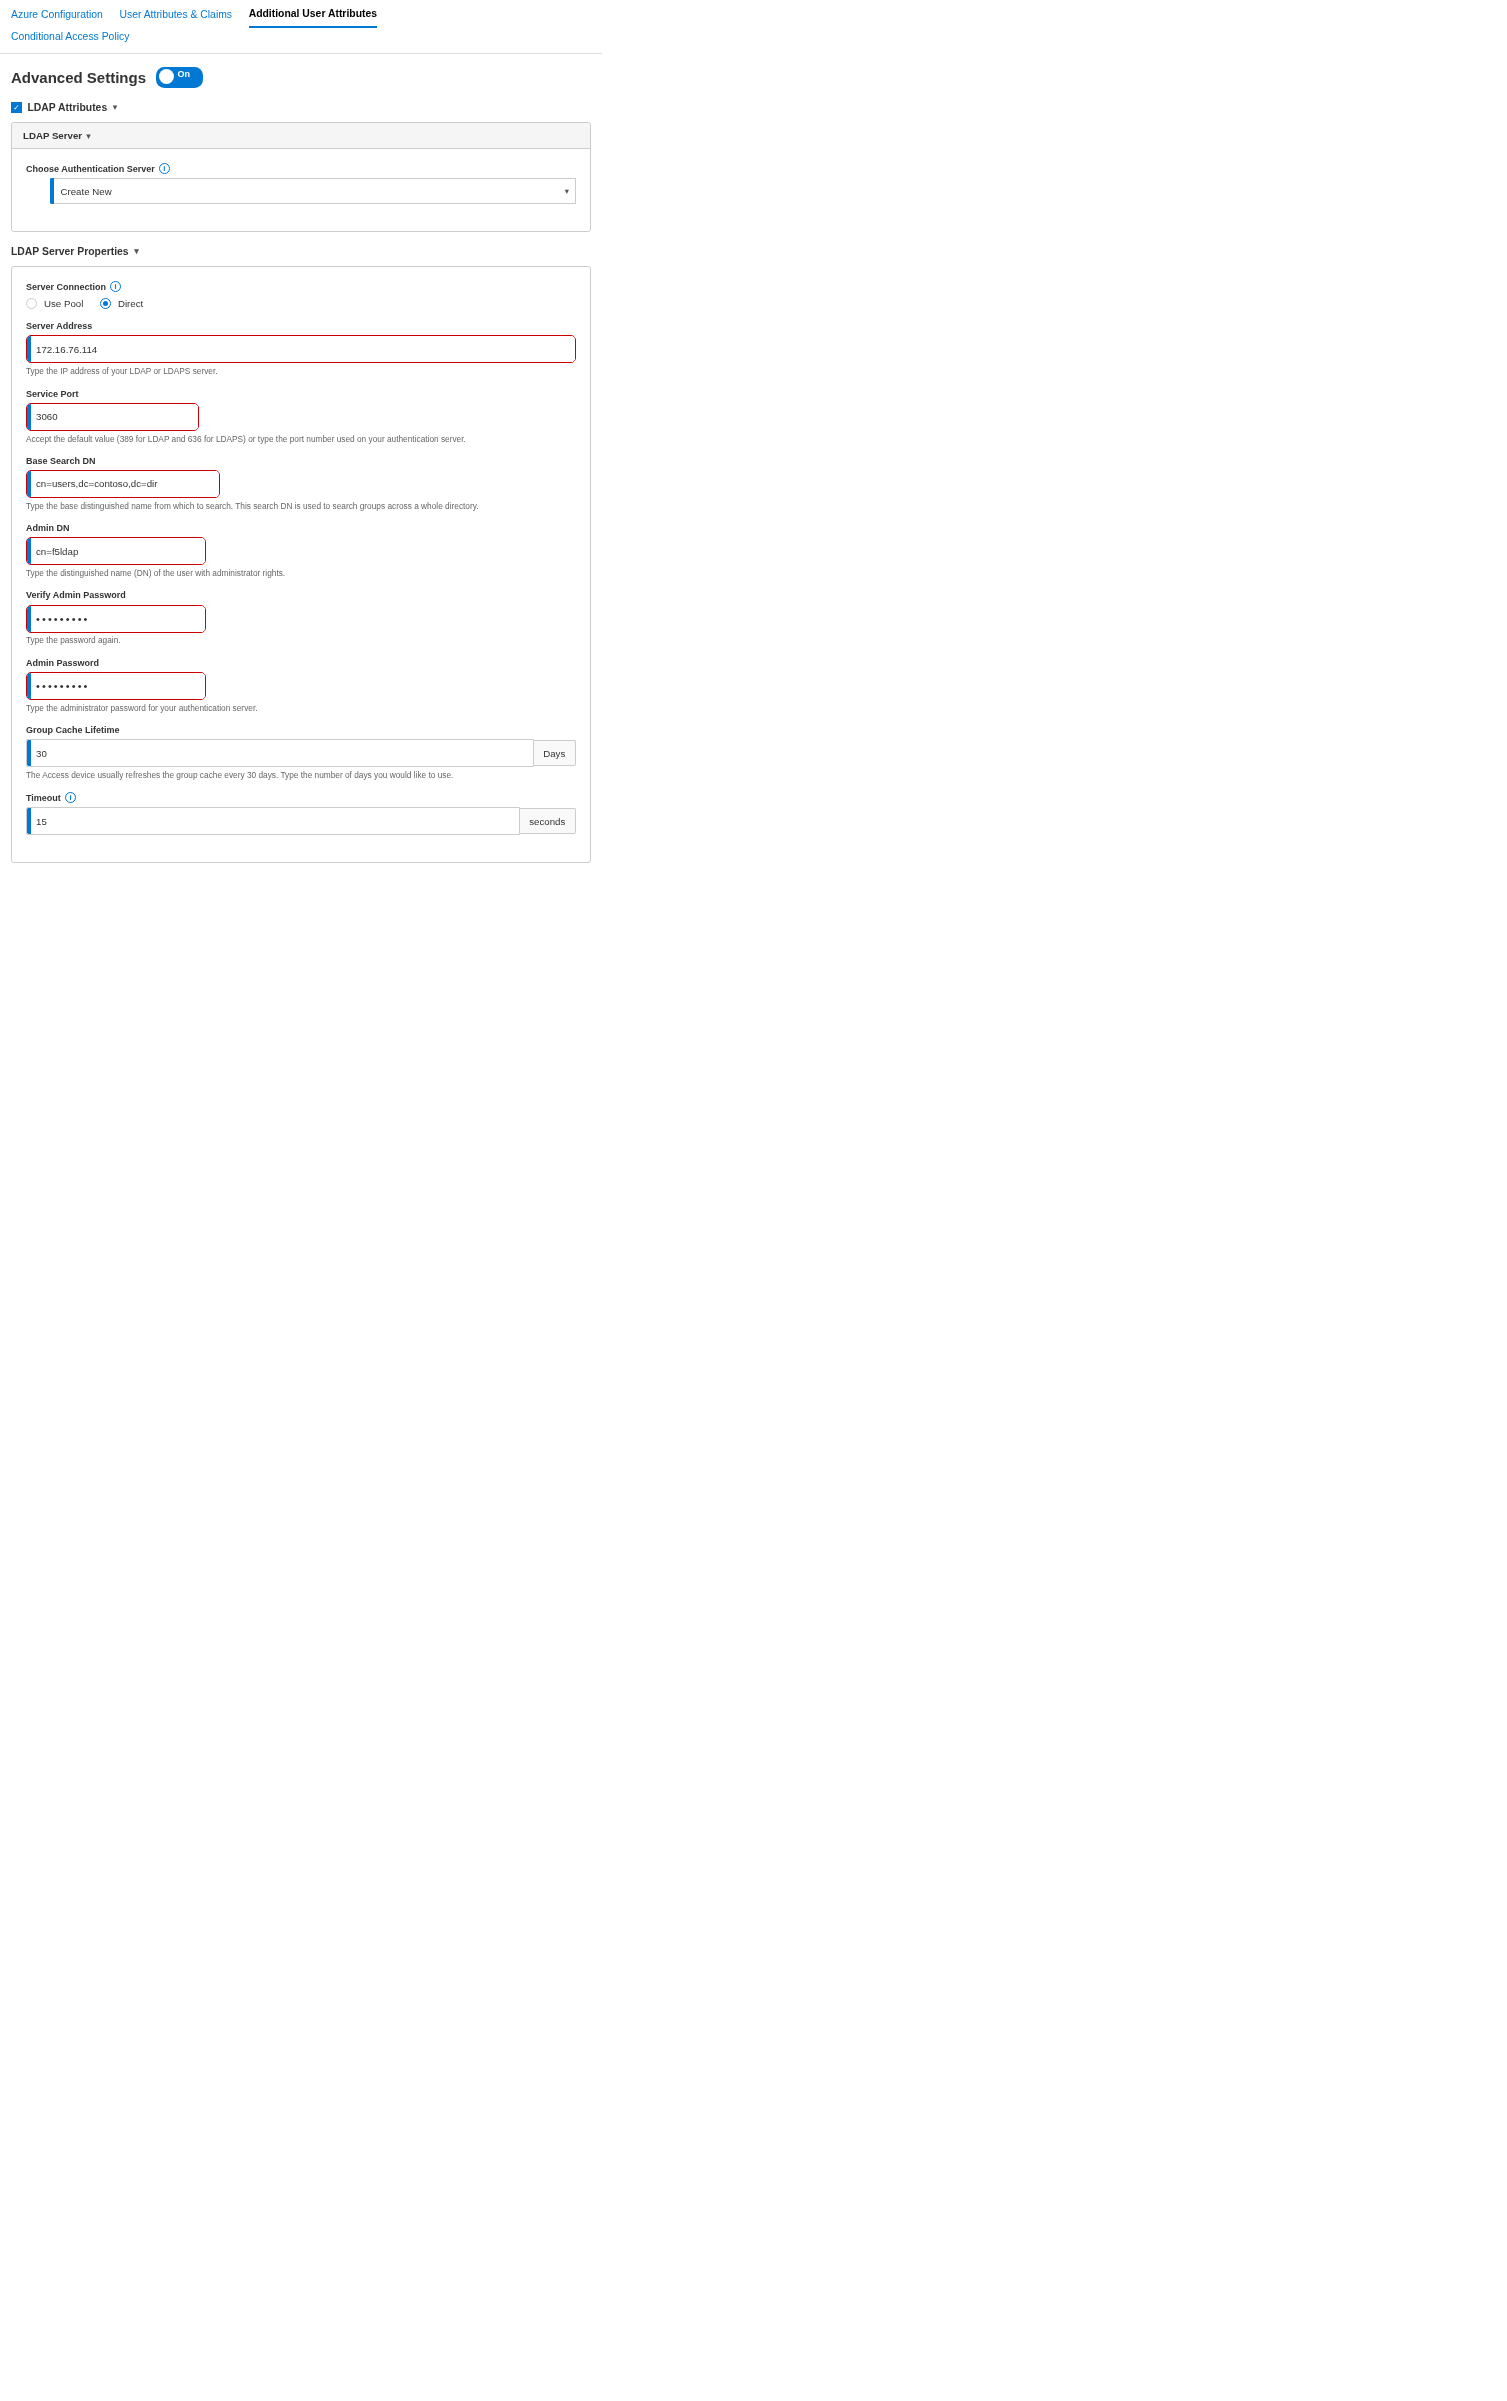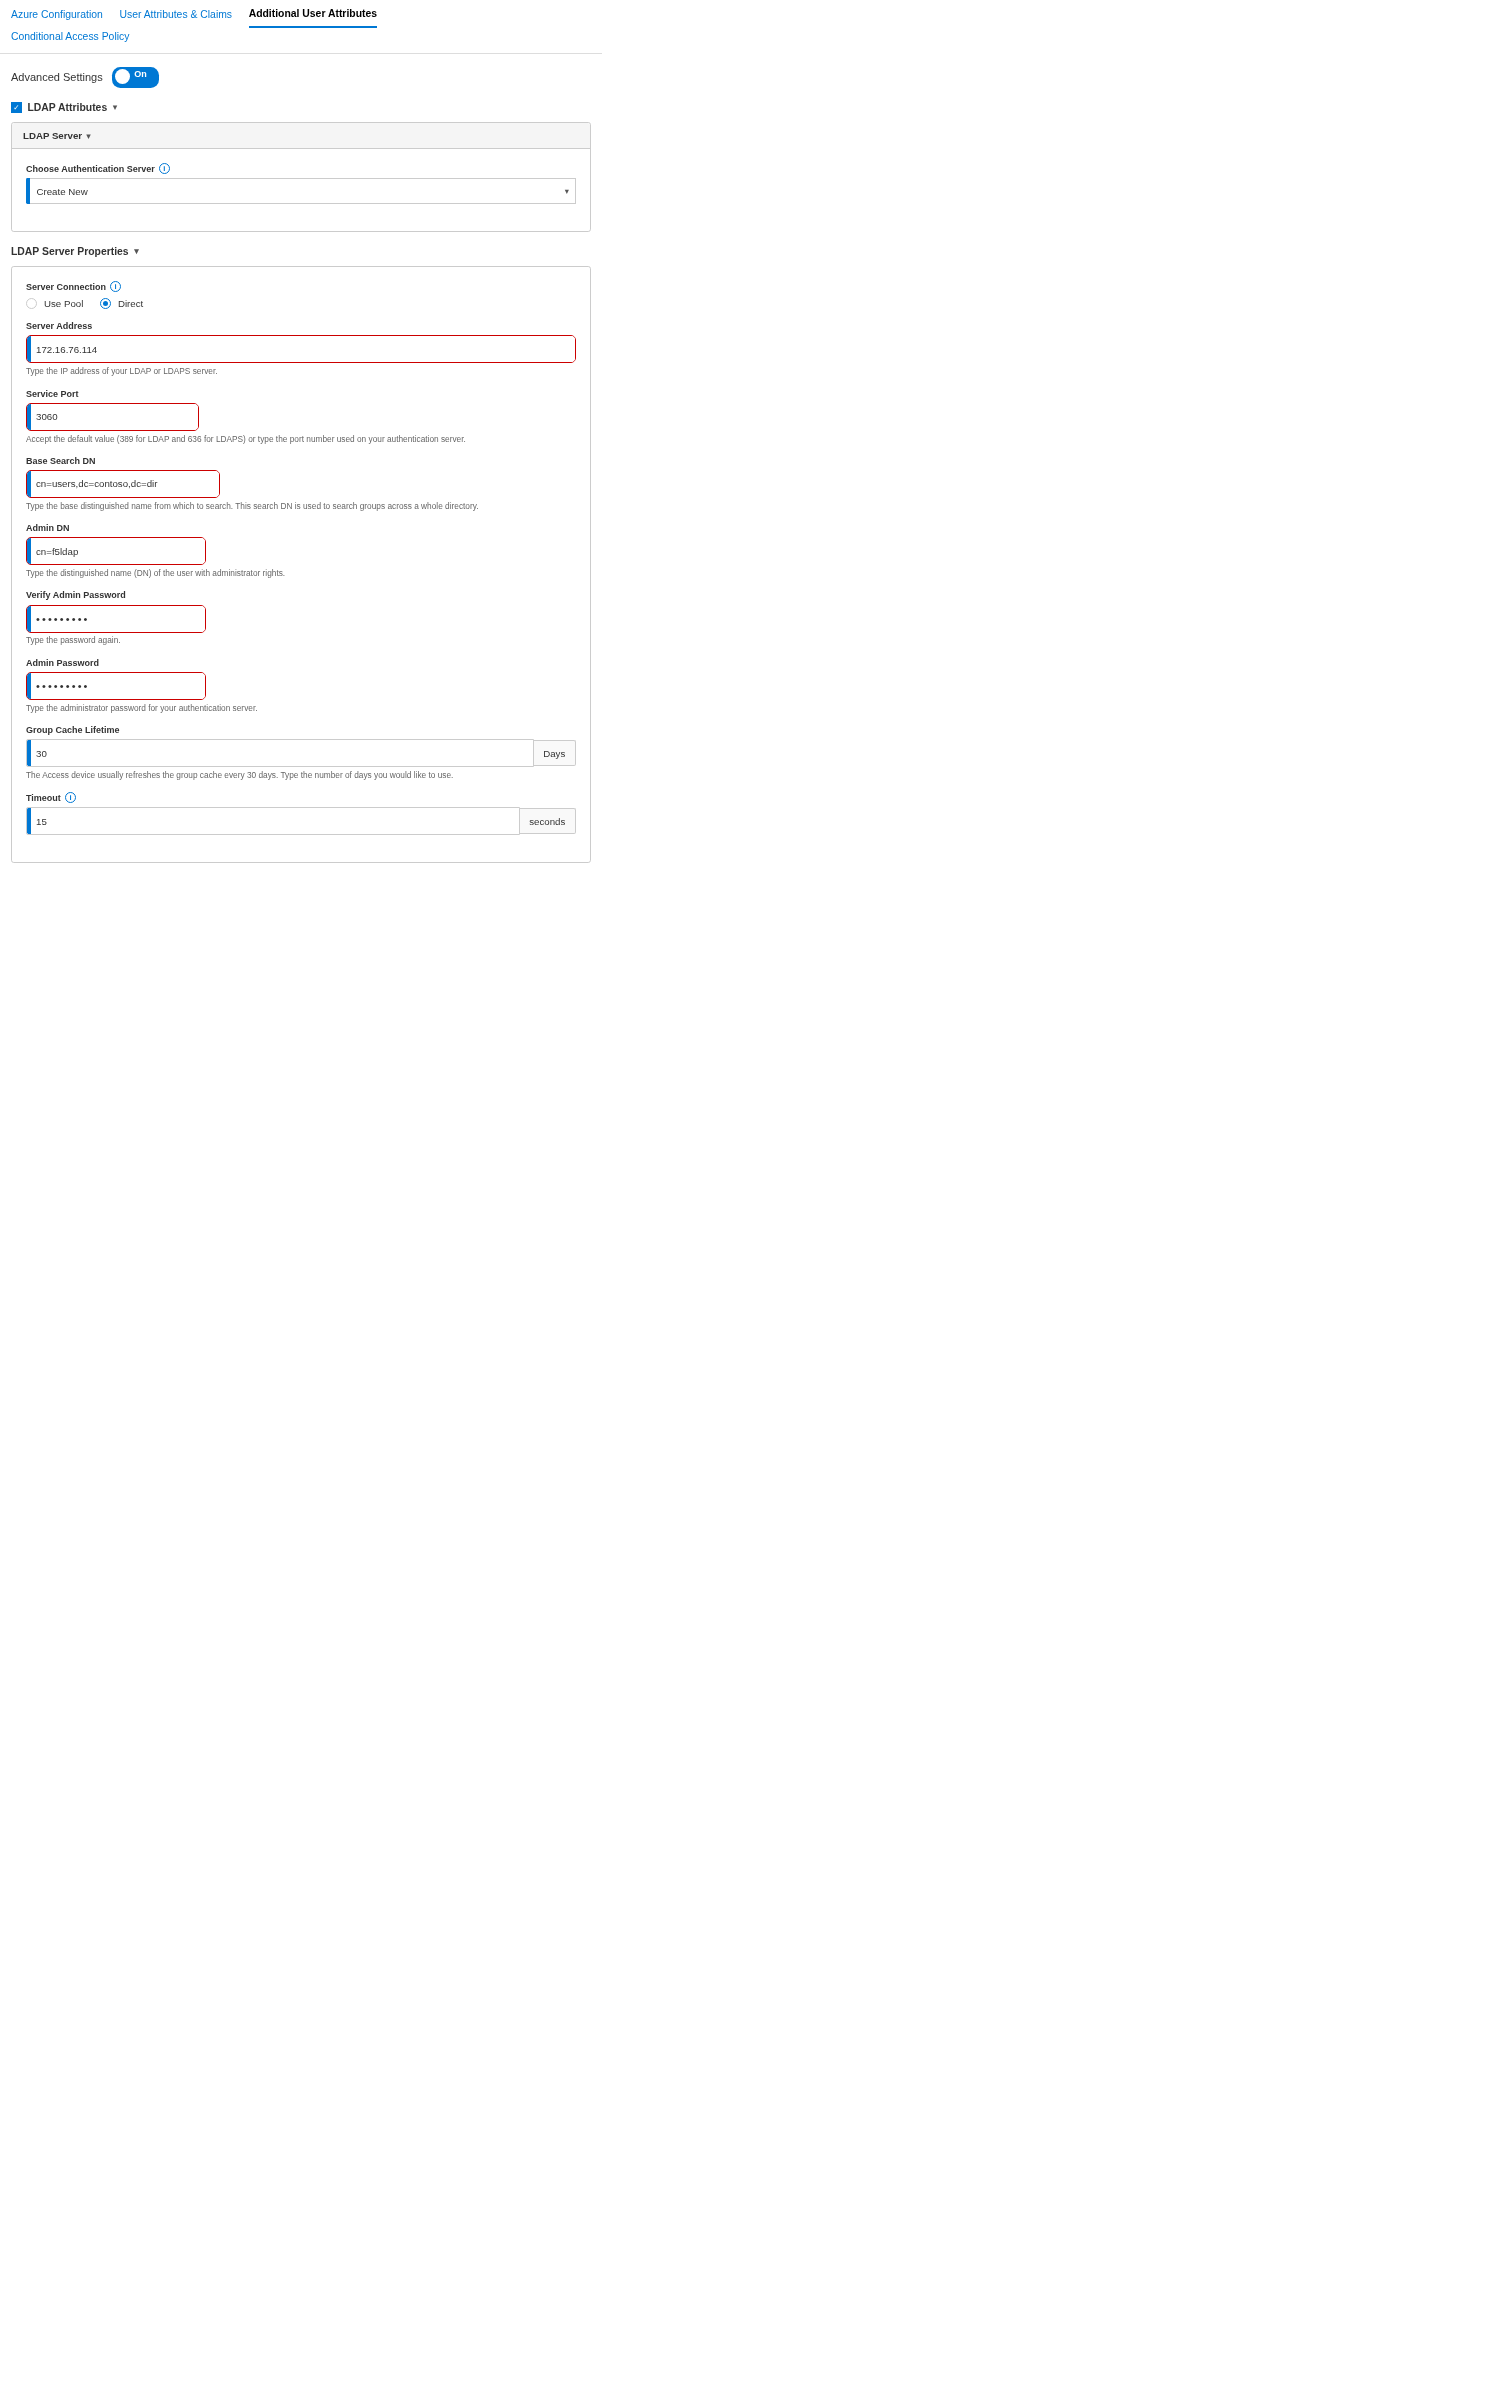--- a/index.html
+++ b/index.html
@@ -43,22 +43,22 @@
     }
 
     
     .advanced-settings-row {
       display: flex;
       align-items: center;
       margin-bottom: 14px;
       gap: 9.7px;
     }
     .advanced-settings-label {
-      font-size: 11px;
-      font-weight: 400;
+      font-size: 15px;
+      font-weight: 700;
       color: #333;
     }
     .toggle-switch {
       display: flex;
       align-items: flex-start;
       background: #0078d4;
       border-radius: 8.3px;
       padding: 2.8px 7px 2.8px 2.8px;
       gap: 4.1px;
       cursor: pointer;
@@ -151,20 +151,21 @@
       align-items: center;
       justify-content: center;
       font-weight: 700;
       cursor: pointer;
     }
 
     .form-select-wrapper {
       position: relative;
       display: flex;
       align-items: center;
+      margin-left: 24px;
     }
     .blue-bar {
       width: 3.5px;
       height: 26px;
       background: #0078d4;
       border-radius: 1.4px 0 0 1.4px;
       flex-shrink: 0;
     }
     .form-select {
       flex: 1;

